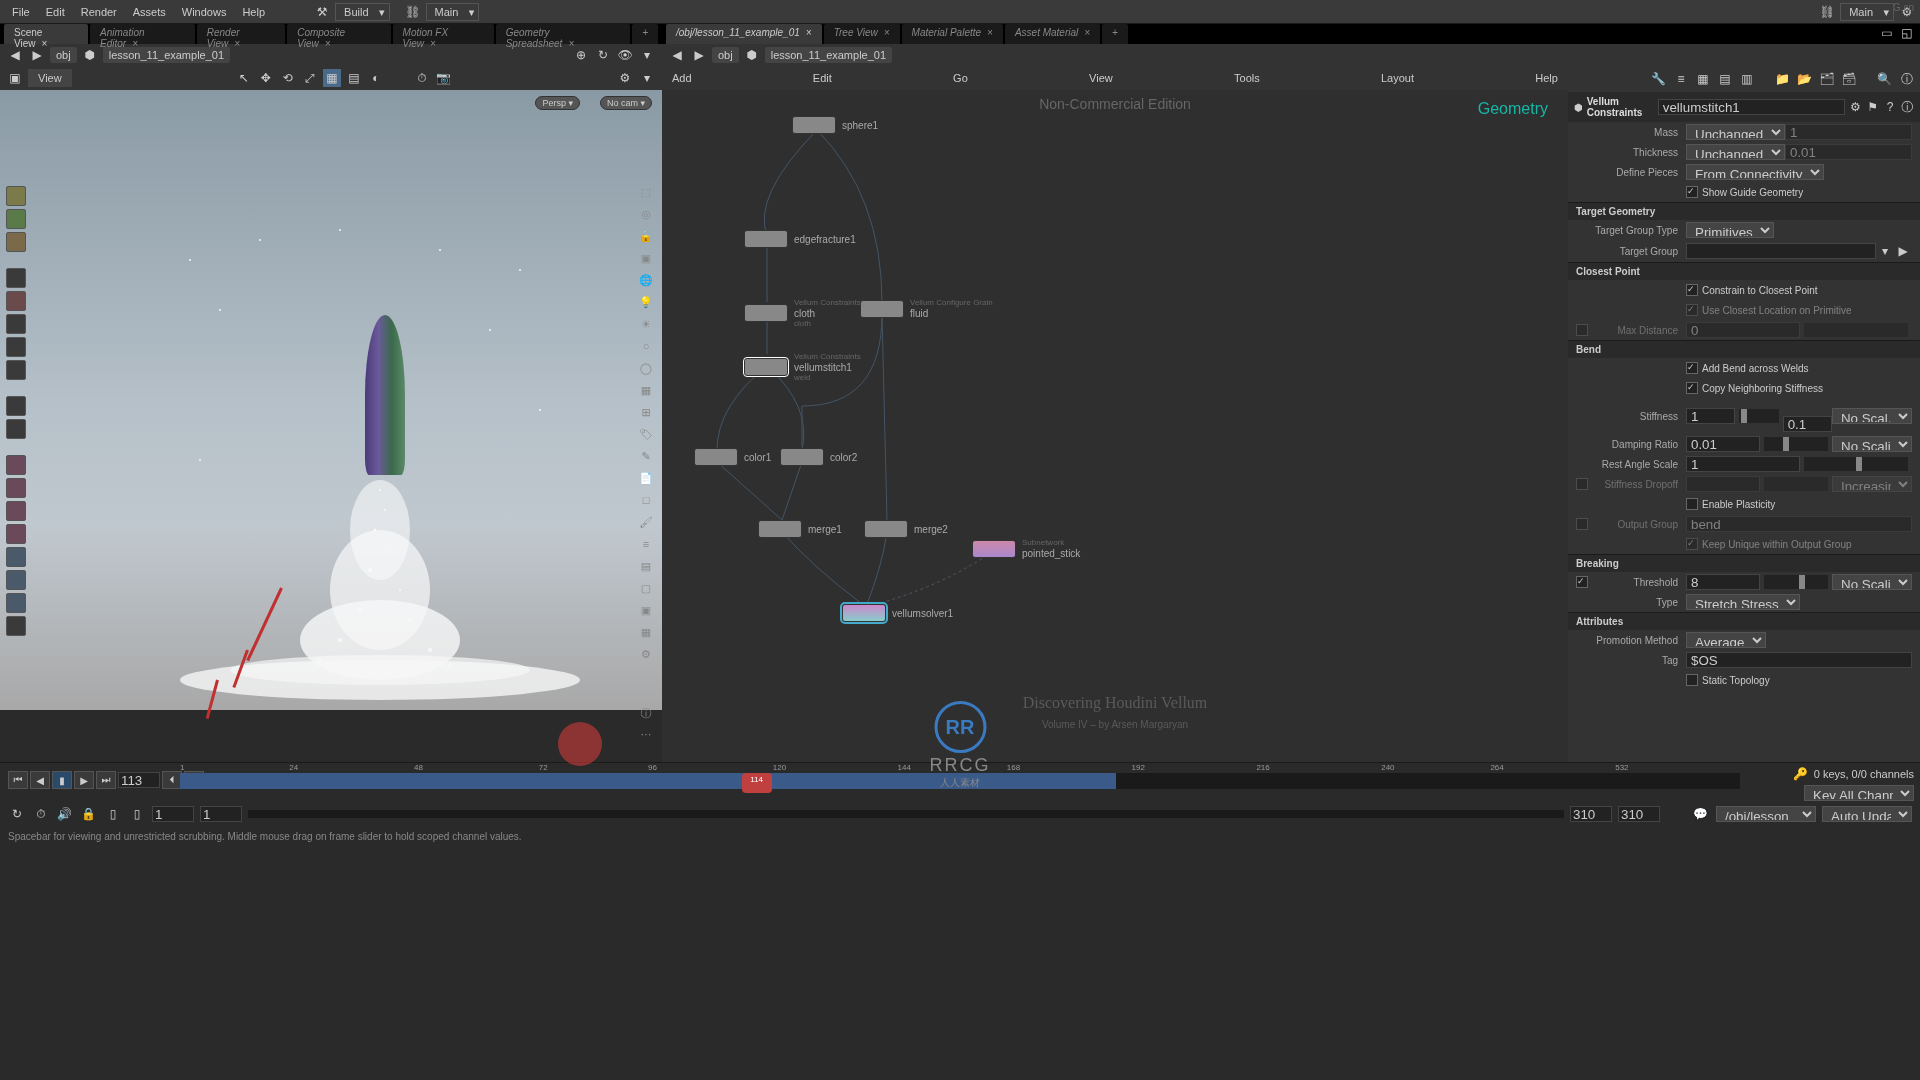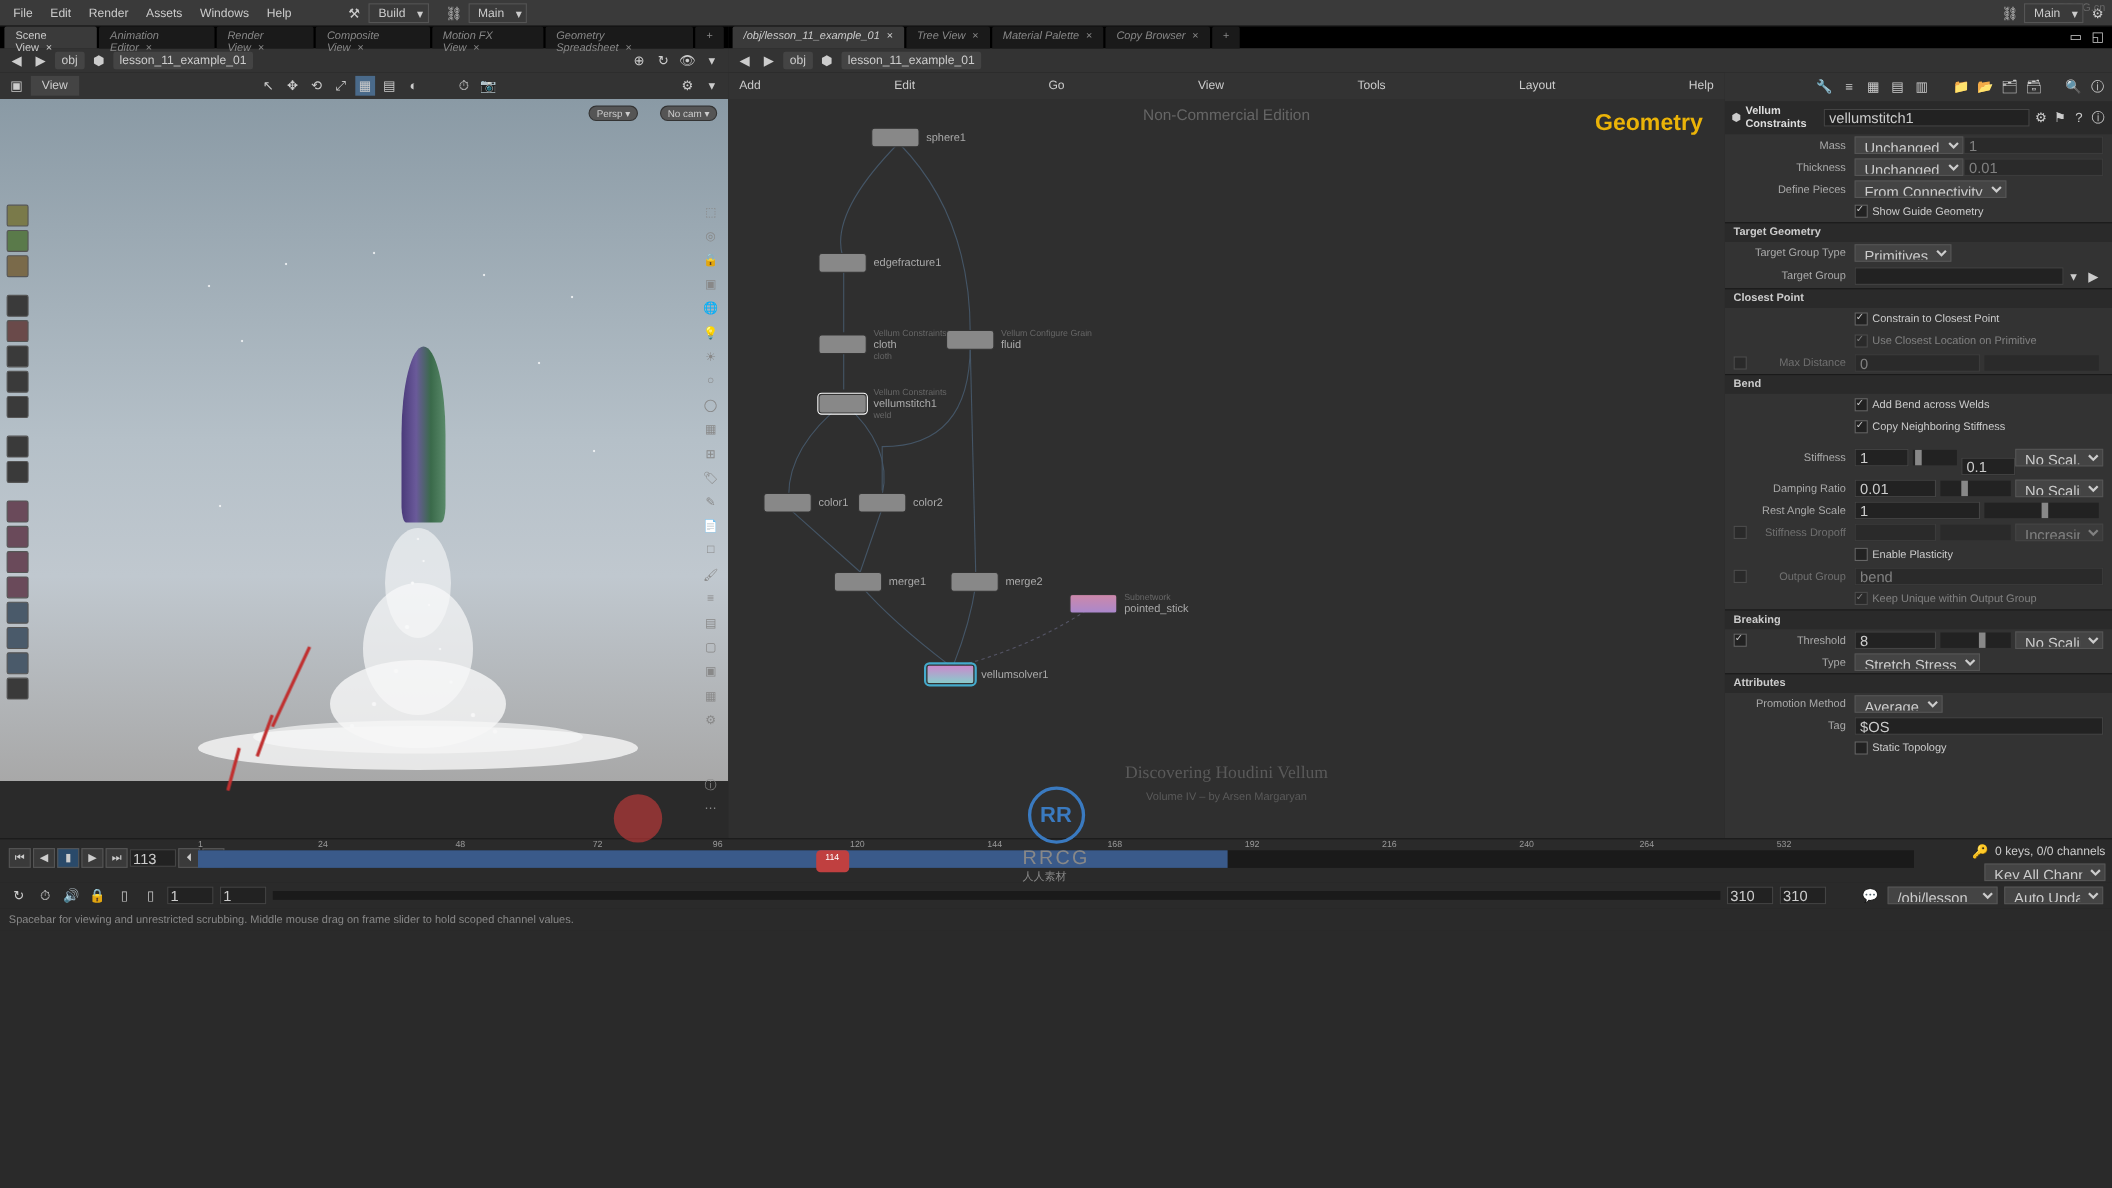--- a/index.html
+++ b/index.html
@@ -22,21 +22,21 @@
 .vp-label { background: #444; padding: 3px 10px; }
 .viewport { position: relative; width: 100%; height: 620px; background: linear-gradient(to bottom, #8a9aa5 0%, #b5c0c8 50%, #c0c8cf 70%, #a8a8a8 100%); }
 .cam-badges { position: absolute; top: 6px; right: 10px; display: flex; gap: 20px; }
 .cam-badge { background: #555; border: 1px solid #333; padding: 1px 6px; border-radius: 8px; font-size: 9px; }
 .left-iconbar { position: absolute; left: 6px; top: 120px; width: 22px; display: flex; flex-direction: column; gap: 3px; }
 .ltool { width: 20px; height: 20px; background: #3a3a3a; border: 1px solid #555; border-radius: 2px; }
 .right-iconbar { position: absolute; right: 6px; top: 120px; width: 18px; display: flex; flex-direction: column; gap: 6px; }
 .rtool { width: 16px; height: 16px; color: #888; text-align: center; font-size: 11px; }
 .network { flex: 1; position: relative; background: #2f2f2f; overflow: hidden; }
 .network-toolbar { background: #333; height: 24px; display: flex; align-items: center; padding: 0 10px; gap: 12px; justify-content: space-between; }
-.geo-label { position: absolute; right: 20px; top: 34px; color: #eab308; font-size: 21px; font-weight: bold; }
+.geo-label { position: absolute; right: 20px; top: 34px; color: #14b8a6; font-size: 16px; font-weight: normal; }
 .non-com { position: absolute; top: 30px; left: 50%; transform: translateX(-50%); color: #666; font-size: 14px; }
 .vellum-title { position: absolute; bottom: 50px; left: 50%; transform: translateX(-50%); color: #5a5a5a; font-size: 16px; font-family: serif; text-align: center; }
 .vellum-sub { position: absolute; bottom: 32px; left: 50%; transform: translateX(-50%); color: #5a5a5a; font-size: 10px; }
 .node { position: absolute; display: flex; align-items: center; gap: 6px; }
 .node-body { width: 44px; height: 18px; background: #888; border: 1px solid #333; border-radius: 3px; position: relative; }
 .node-body.selected { outline: 1px solid #fff; }
 .node-label { font-size: 10px; color: #aaa; }
 .node-sub { font-size: 8px; color: #666; display: block; }
 .params { width: 352px; background: #333; display: flex; flex-direction: column; overflow-y: auto; font-size: 10px; }
 .param-header { background: #2a2a2a; padding: 4px 6px; display: flex; align-items: center; gap: 4px; }
@@ -58,21 +58,21 @@
 .play-btn { width: 20px; height: 18px; background: #3a3a3a; border: 1px solid #555; display: flex; align-items: center; justify-content: center; font-size: 10px; }
 .statusbar { background: #2a2a2a; height: 20px; display: flex; align-items: center; padding: 0 8px; font-size: 10px; color: #888; }
 .frame-input { width: 42px; background: #222; border: 1px solid #444; color: #ccc; padding: 1px 2px; height: 16px; }
 .rocket { position: absolute; left: 355px; top: 225px; width: 60px; height: 180px; }
 .rocket-body { width: 40px; height: 160px; background: linear-gradient(to right, #4a3a7a, #6a5a9a, #3a6a4a, #5a8a6a); border-radius: 50% 50% 10% 10%; margin: 0 auto; }
 .particles { position: absolute; left: 140px; top: 120px; width: 480px; height: 490px; pointer-events: none; }
 .red-stick { position: absolute; background: #c03030; width: 3px; transform-origin: top; }
 .top-right-badge { position: absolute; top: 2px; right: 6px; color: #666; font-size: 10px; }
 .red-circle { position: absolute; left: 558px; top: 722px; width: 44px; height: 44px; border-radius: 50%; background: rgba(220,60,60,0.55); pointer-events: none; }
 .tick { position: absolute; top: -10px; font-size: 8px; color: #999; }
-.watermark { position: absolute; left: 50%; bottom: 276px; transform: translateX(-50%); }
+.watermark { position: absolute; left: 50%; bottom: 290px; transform: translateX(-50%); text-align: center; }
 .watermark-circle { width: 52px; height: 52px; border: 3px solid #3a7ac0; border-radius: 50%; margin: 0 auto; display: flex; align-items: center; justify-content: center; font-size: 20px; color: #3a7ac0; font-weight: bold; }
 .watermark-text { font-size: 18px; color: #888; letter-spacing: 2px; margin-top: 2px; }
 </style>
 </head>
 <body>
 
 <div class="top-right-badge">RRCG.cn</div>
 
 <div class="menubar">
   <span class="menu-item">File</span>
@@ -115,21 +115,21 @@
     <span class="icon-btn">↻</span>
     <span class="icon-btn">👁</span>
     <span class="icon-btn">▾</span>
   </div>
 </div>
 <div style="flex:1">
   <div class="tabbar">
     <div class="tab active" style="font-style:italic"><span>/obj/lesson_11_example_01</span><span class="close">×</span></div>
     <div class="tab"><span>Tree View</span><span class="close">×</span></div>
     <div class="tab"><span>Material Palette</span><span class="close">×</span></div>
-    <div class="tab"><span>Copy Browser</span><span class="close">×</span></div>
+    <div class="tab"><span>Asset Material</span><span class="close">×</span></div>
     <div class="tab">+</div>
     <span style="flex:1"></span>
     <span class="icon-btn">▭</span>
     <span class="icon-btn">◱</span>
   </div>
   <div class="path-bar">
     <span class="icon-btn">◀</span>
     <span class="icon-btn">▶</span>
     <span class="path-seg">obj</span>
     <span class="icon-btn">⬢</span>

